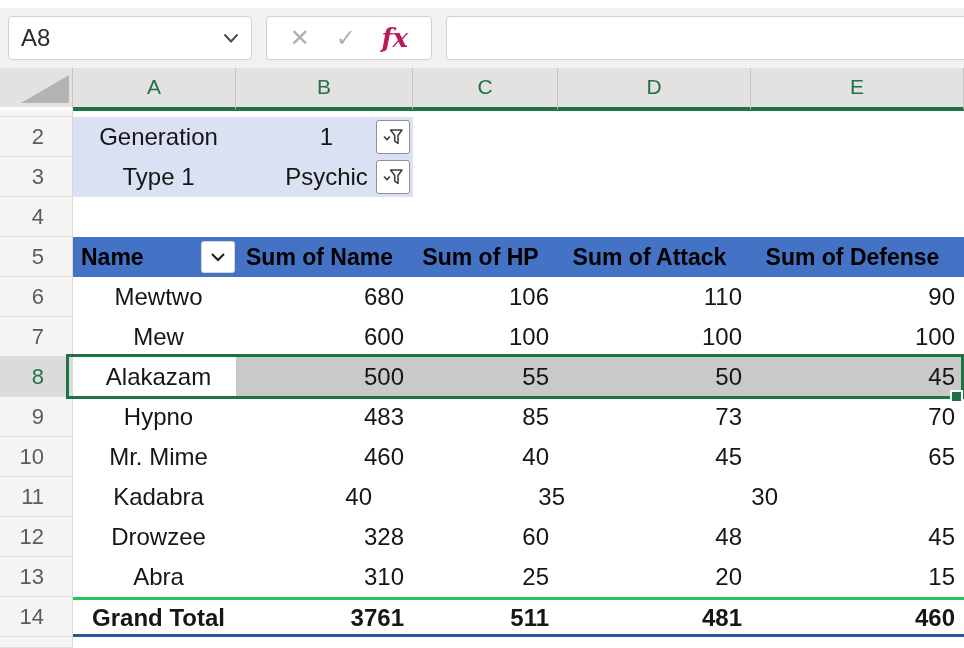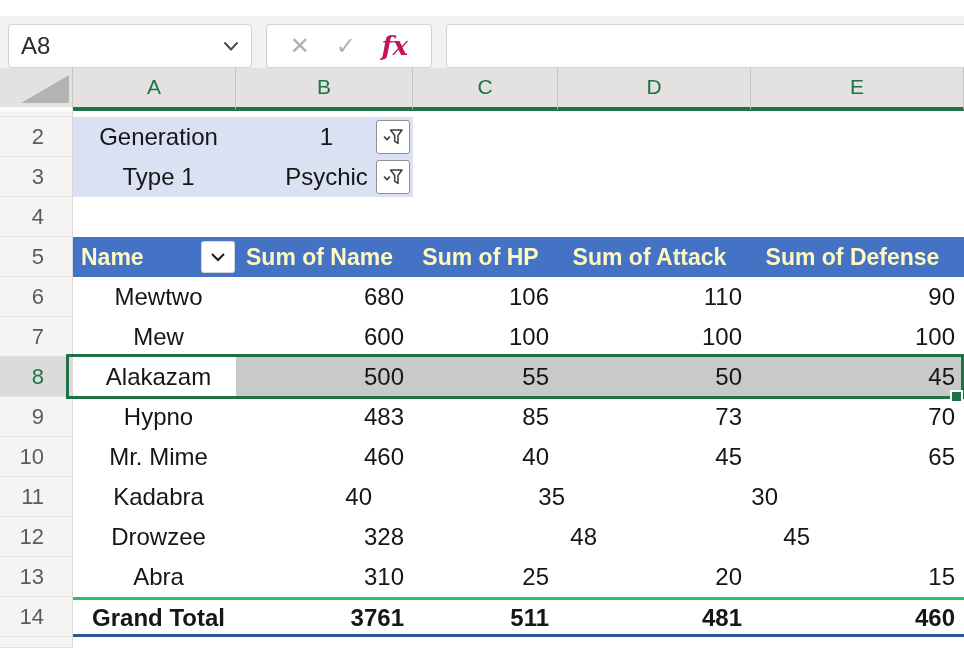--- a/index.html
+++ b/index.html
@@ -1,20 +1,20 @@
 <!DOCTYPE html>
 <html><head>
 <meta charset="utf-8">
 <style>
   html,body{margin:0;padding:0;background:#fff;}
   .app{position:relative;width:964px;height:648px;overflow:hidden;background:#fff;
        font-family:"Liberation Sans","DejaVu Sans",sans-serif;color:#161616;}
 
   
-  .topbar{position:absolute;left:0;top:16px;width:964px;height:68px;background:#f2f1ef;}
+  .topbar{position:absolute;left:0;top:8px;width:964px;height:68px;background:#f2f1ef;}
   .box{position:absolute;top:8px;height:44px;background:#fff;border:1px solid #d4d2cf;
        border-radius:4px;box-sizing:border-box;}
   .namebox{left:8px;width:244px;display:flex;align-items:center;}
   .nb-val{padding-left:12px;font-size:24px;color:#2b2b2b;flex:1;}
   .nb-chev{margin-right:12px;display:flex;align-items:center;}
   .fbtns{left:266px;width:166px;display:flex;align-items:center;justify-content:space-around;padding:0 10px;}
   .fb{font-size:24px;color:#b3b1af;line-height:1;}
   .fb.fx{font-family:"DejaVu Serif","Liberation Serif",serif;font-style:italic;
          font-size:26px;color:#be185d;font-weight:600;}
   .finput{left:446px;width:526px;}
@@ -46,21 +46,21 @@
   .num{padding-right:9px;text-align:right;}
   .lav{background:#dae1f3;}
   .fval{padding-left:4px;}
 
   
   .fbtn{position:absolute;right:3px;top:50%;transform:translateY(-50%);width:32px;height:32px;
         background:#fff;border:1px solid #8f8f8f;border-radius:3px;display:flex;
         align-items:center;justify-content:center;}
 
   
-  .ph{background:#4472c4;color:#fef9c3;font-weight:700;font-size:23px;}
+  .ph{background:#4472c4;color:#000000;font-weight:700;font-size:23px;}
   .ph.hname{padding-left:8px;text-align:left;}
   .ph.hval{text-align:center;padding-right:10px;}
   .pvbtn{position:absolute;right:2px;top:50%;transform:translateY(-50%);width:32px;height:30px;
          background:#fff;border-radius:2px;box-shadow:0 0 0 1px #d8d8d8;display:flex;
          align-items:center;justify-content:center;}
 
   
   .sel{background:#c9c9c9;}
 
   
@@ -228,20 +228,21 @@
       <div class="c w-a cell txt">Kadabra</div>
       <div class="c w-c cell num">40</div>
       <div class="c w-d cell num">35</div>
       <div class="c w-e cell num">30</div>
     </div>
 
     <div class="row">
       <div class="c w-rh rh">12</div>
       <div class="c w-a cell txt">Drowzee</div>
       <div class="c w-b cell num">328</div>
+      <div class="c w-c cell num">60</div>
       <div class="c w-d cell num">48</div>
       <div class="c w-e cell num">45</div>
     </div>
 
     <div class="row">
       <div class="c w-rh rh">13</div>
       <div class="c w-a cell txt">Abra</div>
       <div class="c w-b cell num">310</div>
       <div class="c w-c cell num">25</div>
       <div class="c w-d cell num">20</div>

